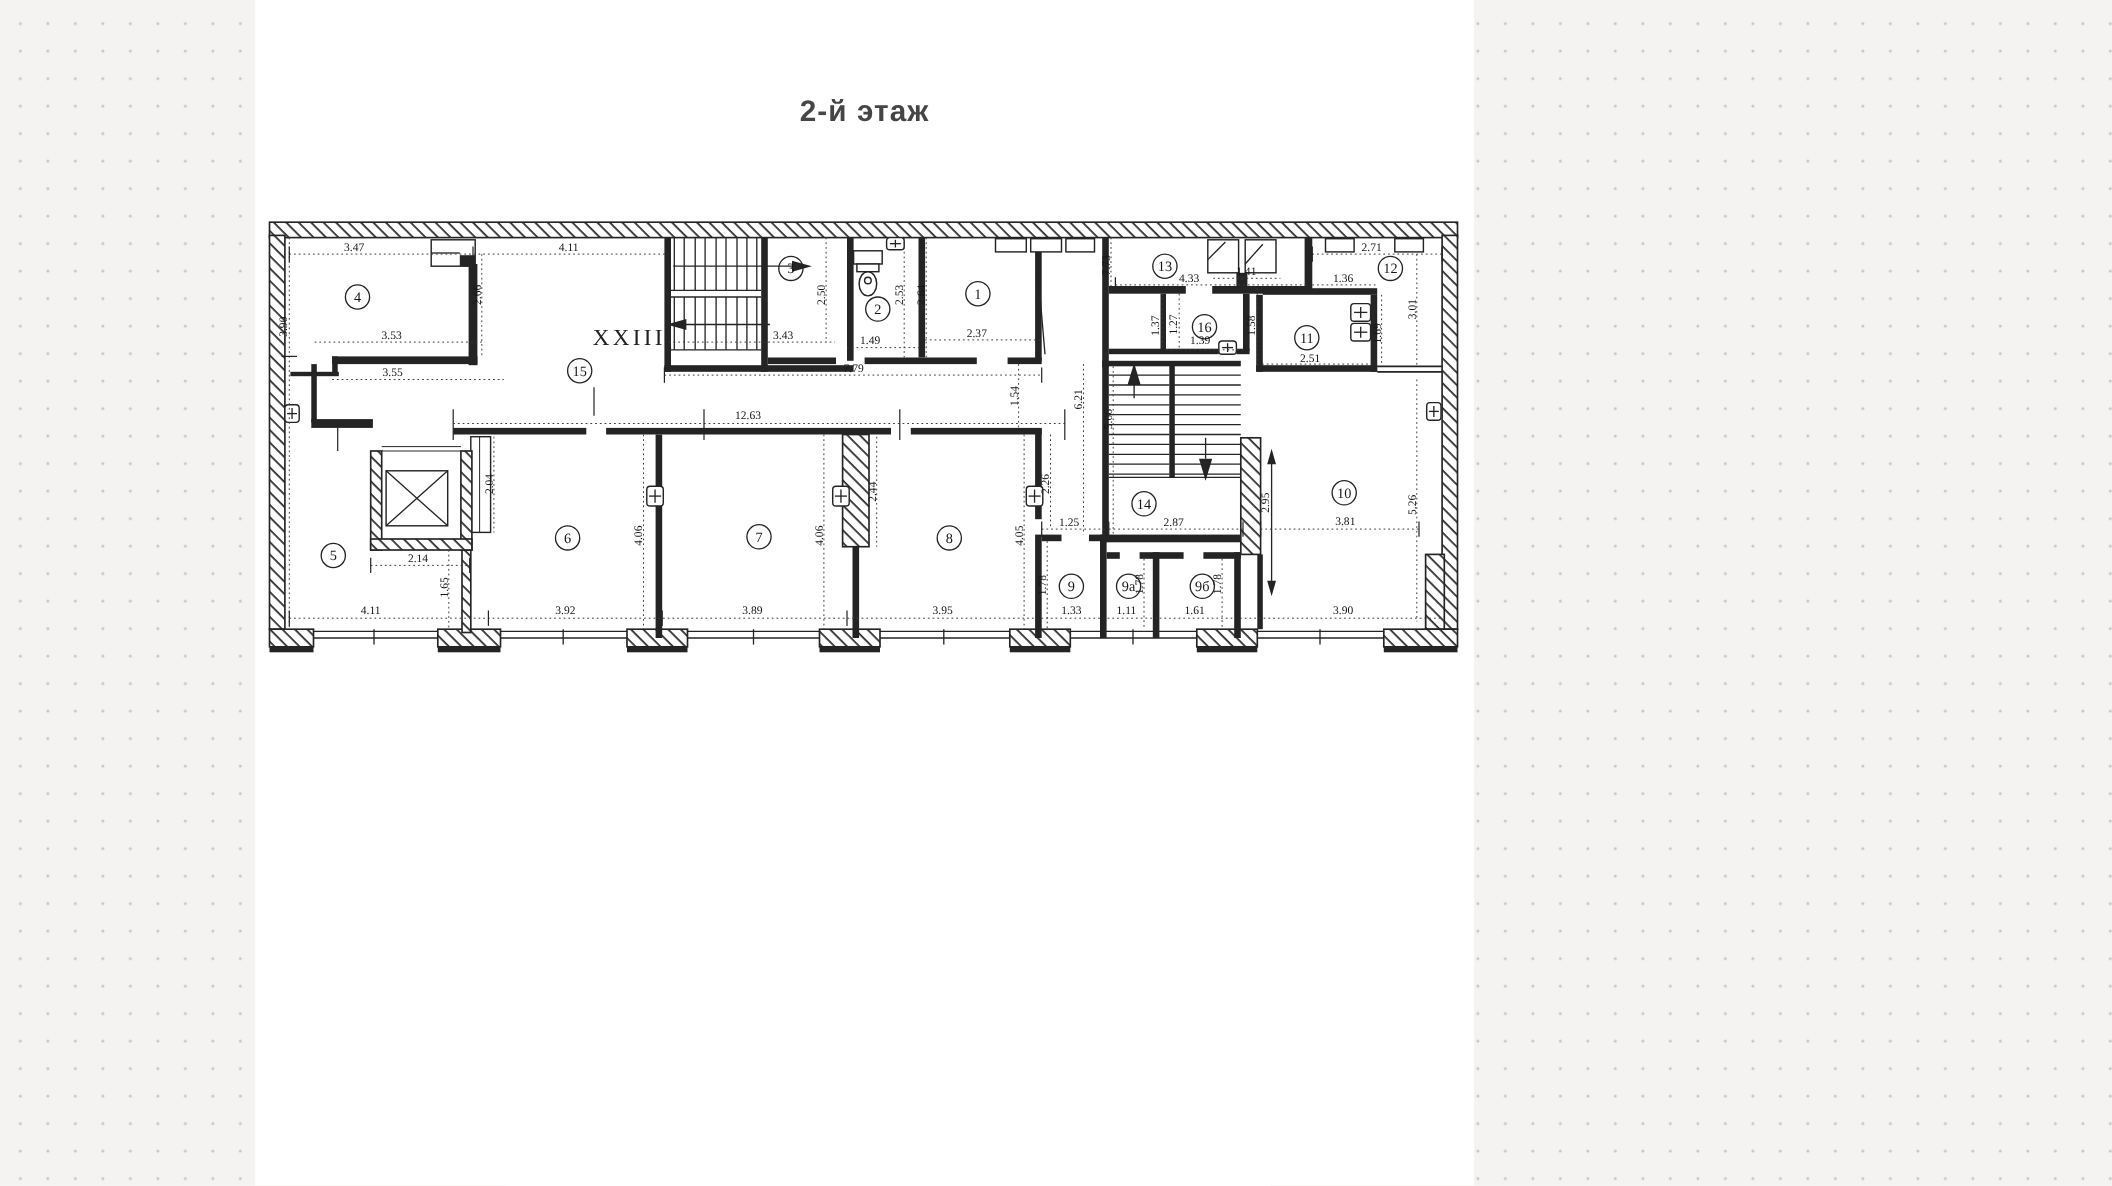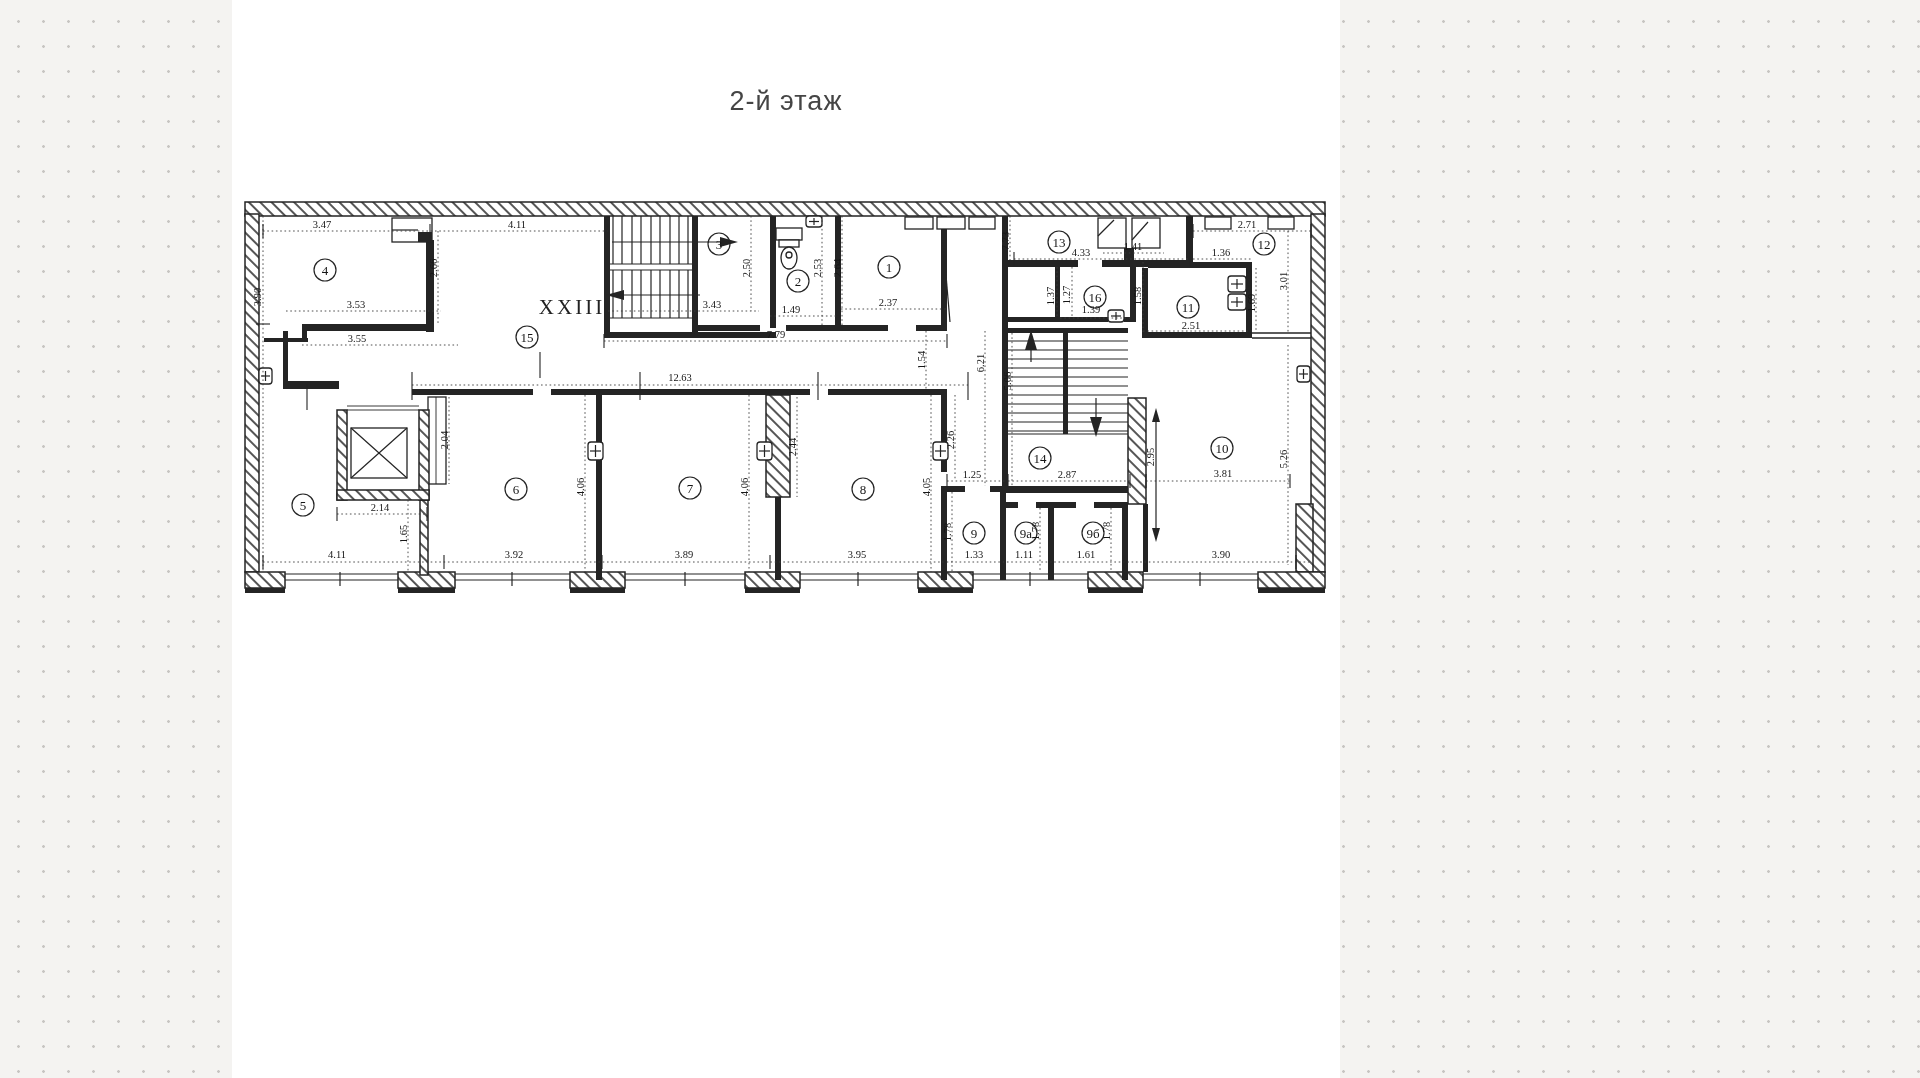--- a/index.html
+++ b/index.html
@@ -6,21 +6,21 @@
   body{
     width:1920px;height:1078px;position:relative;overflow:hidden;
     background-color:#f4f3f1;
     background-image:radial-gradient(#c7c5c2 1.25px, rgba(0,0,0,0) 1.5px);
     background-size:25px 25px;background-position:6px 9px;
     font-family:"Liberation Sans", sans-serif;
   }
   .paper{position:absolute;left:232px;top:0;width:1108px;height:1078px;background:#ffffff;}
   .floor-title{
     position:absolute;left:232px;top:86px;width:1108px;text-align:center;
-    font-family:"Liberation Sans", sans-serif;font-weight:400;font-size:27px;
+    font-family:"Liberation Sans", sans-serif;font-weight:700;font-size:27px;
     color:#454545;letter-spacing:1px;
   }
   svg{position:absolute;left:0;top:0;}
   .wall{fill:#242424;stroke:none;}
   .hw{fill:url(#hatch);stroke:#242424;stroke-width:1.5;}
   .ln{stroke:#242424;stroke-width:1.2;fill:none;}
   .ln2{stroke:#242424;stroke-width:1.6;fill:none;}
   .thin{stroke:#242424;stroke-width:0.9;fill:none;}
   .box{fill:#ffffff;stroke:#242424;stroke-width:1.3;}
   .dot{stroke:#3c3c3c;stroke-width:0.9;stroke-dasharray:1.6 2.7;fill:none;}

